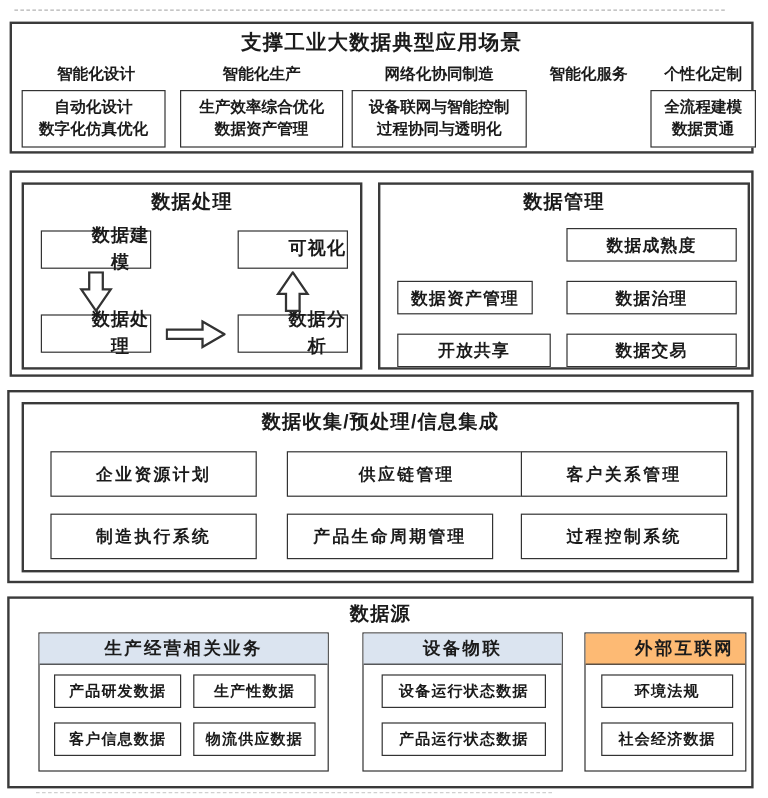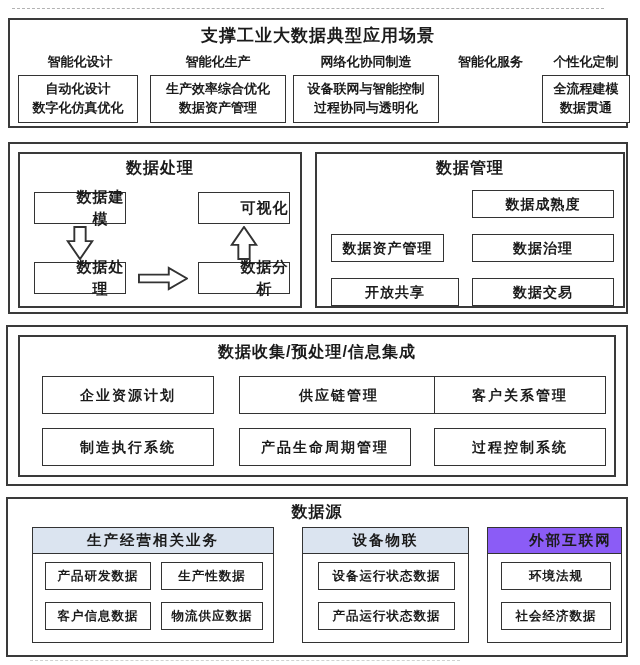--- a/index.html
+++ b/index.html
@@ -176,21 +176,21 @@
       <div class="bx src-item" style="left:15px;top:8px;width:137px;height:28px;">
         <span>设备运行状态数据</span>
       </div>
       <div class="bx src-item" style="left:15px;top:48px;width:137px;height:28px;">
         <span>产品运行状态数据</span>
       </div>
     </div>
   </div>
 
   <div class="group" style="left:479px;top:28px;width:135px;height:116px;">
-    <div class="group-header" style="background:#8b5cf6;padding-left:32px;">外部互联网</div>
+    <div class="group-header" style="background:#fdba74;padding-left:32px;">外部互联网</div>
     <div class="group-body">
       <div class="bx src-item" style="left:13px;top:8px;width:110px;height:28px;">
         <span>环境法规</span>
       </div>
       <div class="bx src-item" style="left:13px;top:48px;width:110px;height:28px;">
         <span>社会经济数据</span>
       </div>
     </div>
   </div>
 </div>

